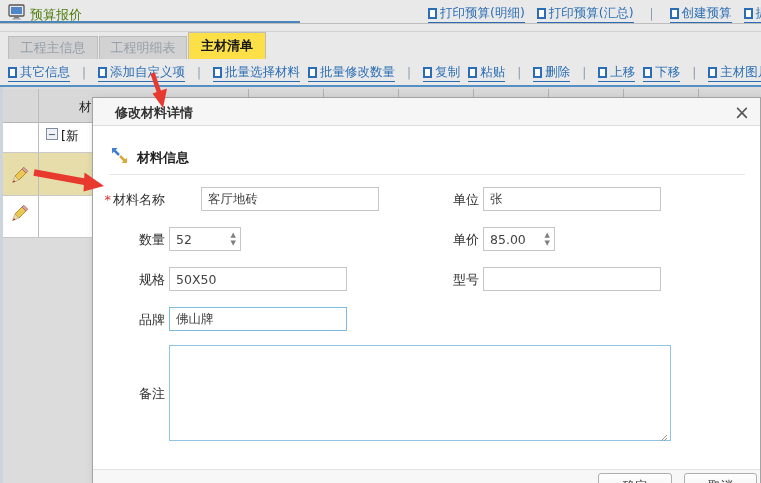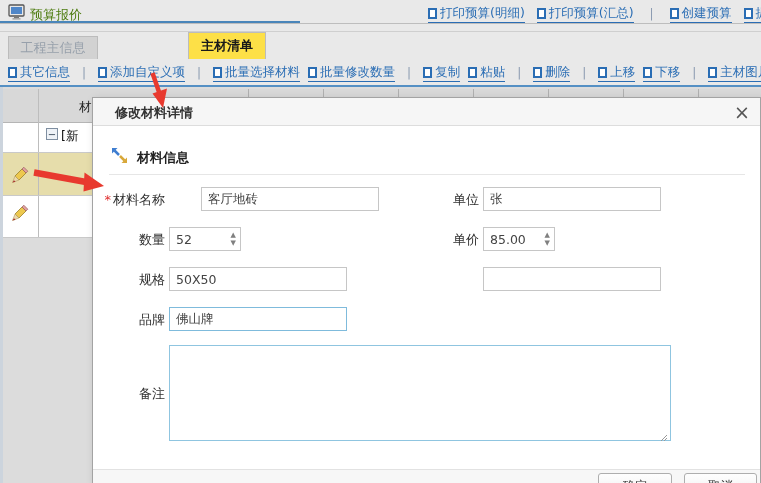--- a/index.html
+++ b/index.html
@@ -107,20 +107,21 @@
         <span class="sq"></span>
         <span>创建预算</span>
       </span>
     <span class="link">
         <span class="sq"></span>
         <span>提取预算</span>
       </span>
   </div>
 
   <div class="tab" style="left:8px;width:90px">工程主信息</div>
+  <div class="tab" style="left:99px;width:88px">工程明细表</div>
   <div class="tab active" style="left:188px;width:78px">主材清单</div>
 
   <div class="linkrow" style="left:8px;top:64px;gap:8px">
     <span class="link">
         <span class="sq"></span>
         <span>其它信息</span>
       </span>
     <span class="sep">|</span>
     <span class="link">
         <span class="sq"></span>
@@ -233,20 +234,21 @@
     </div>
     <div class="lbl lbl-r" style="top:133px">单价</div>
     <div class="spin-wrap" style="left:390px;top:129px">
       <input class="inp" value="85.00" style="">
       <span class="spin up">▲</span>
       <span class="spin down">▼</span>
     </div>
 
     <div class="lbl lbl-l" style="top:173px">规格</div>
     <input class="inp w-l" style="top: 169px;" value="50X50">
+    <div class="lbl lbl-r" style="top:173px">型号</div>
     <input class="inp w-r" style="top: 169px;" value="">
 
     <div class="lbl lbl-l" style="top:213px">品牌</div>
     <input class="inp w-l focus" style="top: 209px;" value="佛山牌">
 
     <div class="lbl lbl-l" style="top:287px">备注</div>
     <textarea class="ta" style=""></textarea>
     <span class="ta-grip">
       <svg width="10" height="10" viewBox="0 0 10 10">
         <line x1="3" y1="9" x2="9" y2="3" stroke="#999" stroke-width="1"></line>

